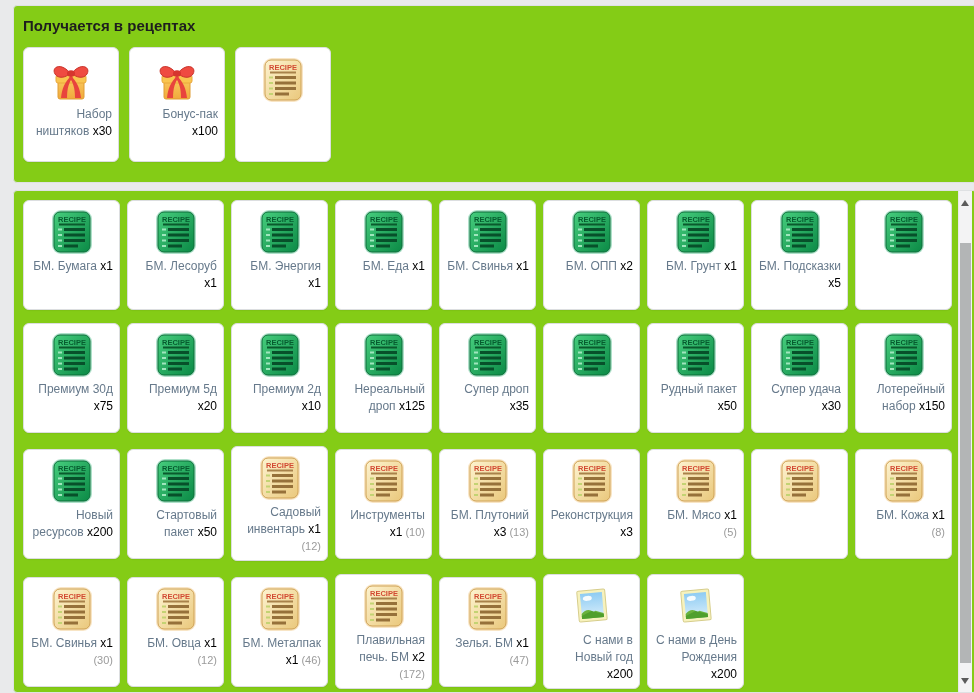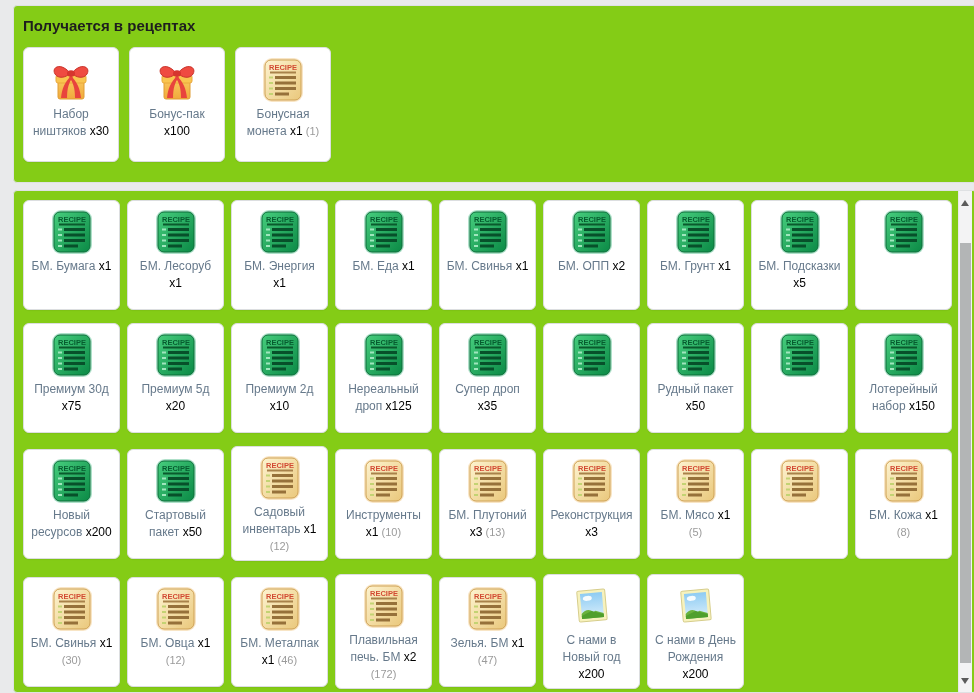--- a/index.html
+++ b/index.html
@@ -11,21 +11,21 @@
   #panel-top{top:5px;height:178px;}
   #panel-results{top:190px;height:503px;overflow:hidden;}
 
   .sec-title{margin:11px 0 0 9px;font-size:15px;font-weight:bold;color:#1e1e1e;}
 
   .cards{display:flex;column-gap:10px;margin:13px 0 0 9px;}
   .grid{position:absolute;left:9px;top:9px;width:936px;display:flex;flex-wrap:wrap;
         column-gap:7px;row-gap:13px;align-items:center;align-content:flex-start;}
 
   .card{background:#ffffff;border:1px solid #dcdee0;border-radius:6px;
-        box-shadow:0 1px 1px rgba(0,0,0,.05);text-align:center;
+        box-shadow:0 1px 1px rgba(0,0,0,.05);text-align:right;
         box-sizing:border-box;cursor:pointer;}
   .cards .card{width:96px;min-height:115px;padding:8px 6px 6px;}
   .grid  .card{width:97px;min-height:110px;padding:7px 6px 5px;}
 
   .ic{width:48px;height:48px;margin:0 auto 2px;}
   .ic svg{display:block;}
   .lbl{font-size:12px;line-height:17px;color:#66798b;}
   .qty{color:#000;font-weight:normal;}
   .cnt{color:#9b9b9b;font-size:11px;}
 
@@ -105,21 +105,20 @@
               <rect x="16" y="20" width="21" height="3" fill="#96713a"></rect>
               <rect x="10" y="20.5" width="4" height="2" fill="#c3d373"></rect>
               <rect x="16" y="25.5" width="21" height="3" fill="#96713a"></rect>
               <rect x="10" y="26" width="4" height="2" fill="#c3d373"></rect>
               <rect x="16" y="31" width="21" height="3" fill="#96713a"></rect>
               <rect x="10" y="31.5" width="4" height="2" fill="#c3d373"></rect>
               <rect x="16" y="36.5" width="14" height="3" fill="#96713a"></rect>
               <rect x="10" y="37" width="4" height="2" fill="#c3d373"></rect>
             </svg>
           </div>
-    <div class="lbl"><span class="nm">Бонусная монета</span> <b class="qty">x1</b><span class="cnt"> (1)</span></div>
   </div>
       </div>
   </div>
 
   <div class="panel" id="panel-results">
     <div class="grid">
         <div class="card">
     <div class="ic">
             <svg viewBox="0 0 48 48" width="48" height="48">
               <rect x="4" y="2" width="40" height="44" rx="9" fill="#16a765" opacity=".35"></rect>
@@ -431,20 +430,21 @@
               <rect x="16" y="20" width="21" height="3" fill="#07502a"></rect>
               <rect x="10" y="20.5" width="4" height="2" fill="#9fe6bd"></rect>
               <rect x="16" y="25.5" width="21" height="3" fill="#07502a"></rect>
               <rect x="10" y="26" width="4" height="2" fill="#9fe6bd"></rect>
               <rect x="16" y="31" width="21" height="3" fill="#07502a"></rect>
               <rect x="10" y="31.5" width="4" height="2" fill="#9fe6bd"></rect>
               <rect x="16" y="36.5" width="14" height="3" fill="#07502a"></rect>
               <rect x="10" y="37" width="4" height="2" fill="#9fe6bd"></rect>
             </svg>
           </div>
+    <div class="lbl"><span class="nm">Супер удача</span> <b class="qty">x30</b></div>
   </div>
         <div class="card">
     <div class="ic">
             <svg viewBox="0 0 48 48" width="48" height="48">
               <rect x="4" y="2" width="40" height="44" rx="9" fill="#16a765" opacity=".35"></rect>
               <rect x="6" y="4" width="36" height="40" rx="6" fill="url(#gG)" stroke="#0b6e39"></rect>
               <text x="24" y="13.5" text-anchor="middle" font-family="Liberation Sans,sans-serif" font-size="7.5" font-weight="bold" fill="#065c2f">RECIPE</text>
               <rect x="11" y="15.5" width="26" height="2" fill="#0a5a2d"></rect>
               <rect x="16" y="20" width="21" height="3" fill="#07502a"></rect>
               <rect x="10" y="20.5" width="4" height="2" fill="#9fe6bd"></rect>

